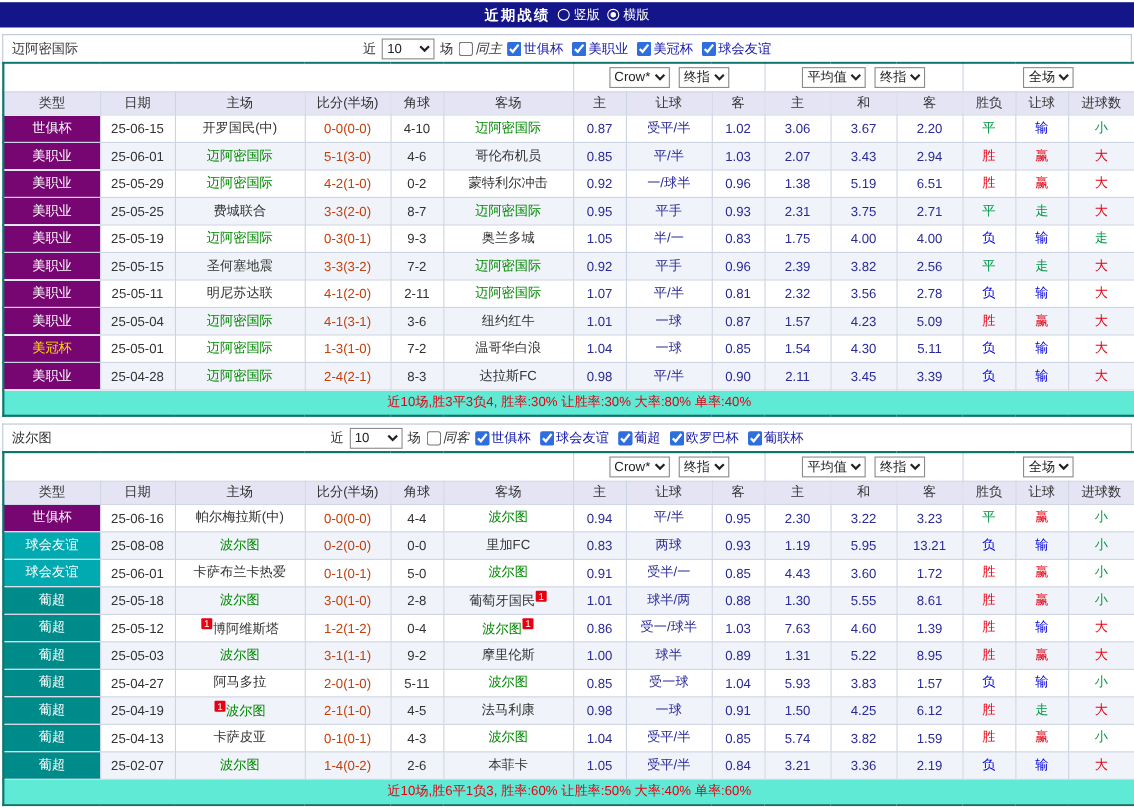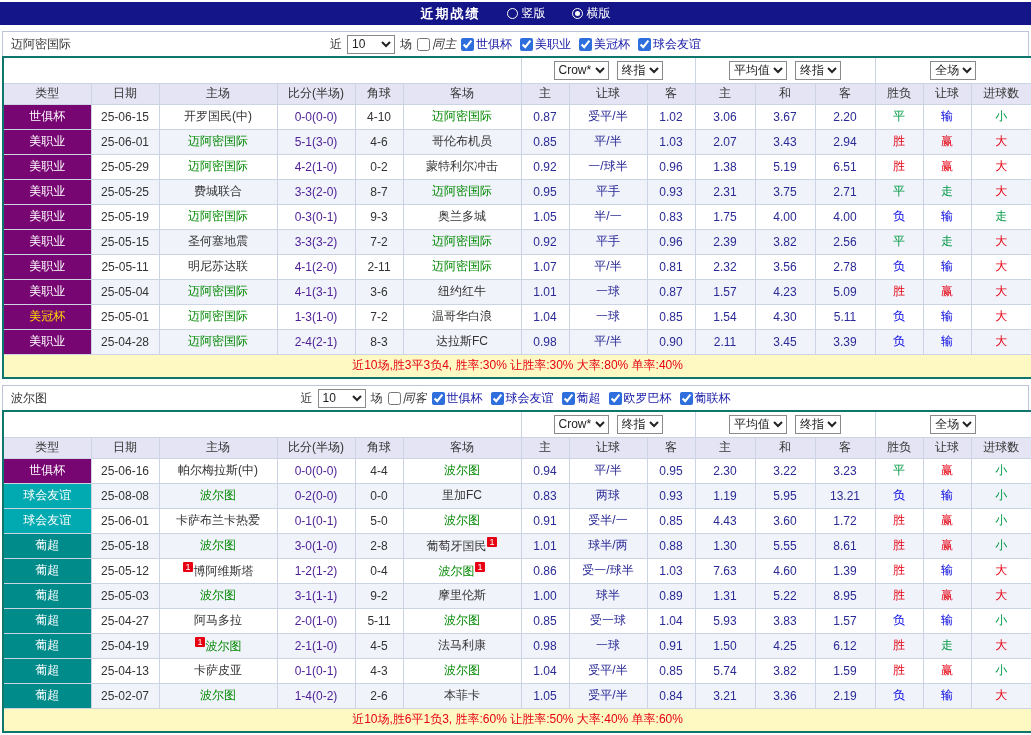--- a/index.html
+++ b/index.html
@@ -5,21 +5,21 @@
   * { margin:0; padding:0; box-sizing:border-box; }
   html,body { background:#fff; }
   body {
     width:1031px;
     font-family:"Liberation Sans","DejaVu Sans",sans-serif;
     font-size:12px; color:#333;
   }
   
   .topbar {
     margin-top:2px; height:23px; background:#15158a;
-    display:flex; align-items:center; justify-content:center; gap:26px;
+    display:flex; align-items:center; justify-content:center; gap:6px;
   }
   .topbar .title { color:#ffffff; font-weight:bold; font-size:13px; letter-spacing:2px; }
   .radio-opt { display:inline-flex; align-items:center; gap:4px; color:#fff; cursor:pointer; }
   .radio-circle {
     width:11px; height:11px; border:1px solid #fff; border-radius:50%;
     display:inline-block; position:relative; background:transparent;
   }
   .radio-circle.checked::after {
     content:""; position:absolute; left:2px; top:2px; right:2px; bottom:2px;
     background:#fff; border-radius:50%;
@@ -42,28 +42,28 @@
   .league-checks { display:inline-flex; align-items:center; gap:8px; }
   
   table.stats-table { width:100%; border-collapse:collapse; table-layout:fixed; border:2px solid #0f766e; }
   .stats-table td { border:1px solid #ccd3e2; text-align:center; height:25px; overflow:hidden; white-space:nowrap; }
   .selects-row td { height:26px; background:#fff; }
   .sel-cell select { margin:0 4px; }
   .header-row td { background:#e4e4f4; color:#333; height:21px; }
   tbody tr:nth-child(even) { background:#f0f3fa; }
   tbody tr:nth-child(odd) { background:#ffffff; }
   td.type { color:#fff; }
-  td.score { color:#4c1d95; cursor:pointer; }
+  td.score { color:#c2410c; cursor:pointer; }
   td.odds { color:#2a2a96; }
   td.teamcell { cursor:pointer; }
   sup.mark {
     background:#e60012; color:#fff; font-size:9px; line-height:11px;
     padding:0 2px; border-radius:1px; margin:0 1px; vertical-align:super;
   }
-  .summary-row td { color:#e60012; height:24px; background:#fef9c3; }
+  .summary-row td { color:#e60012; height:24px; background:#5eead4; }
 </style>
 </head>
 <body>
 
 <div class="topbar">
   <span class="title">近期战绩</span>
   <span class="radio-opt">
     <span class="radio-circle"></span>
     <span>竖版</span>
   </span>

